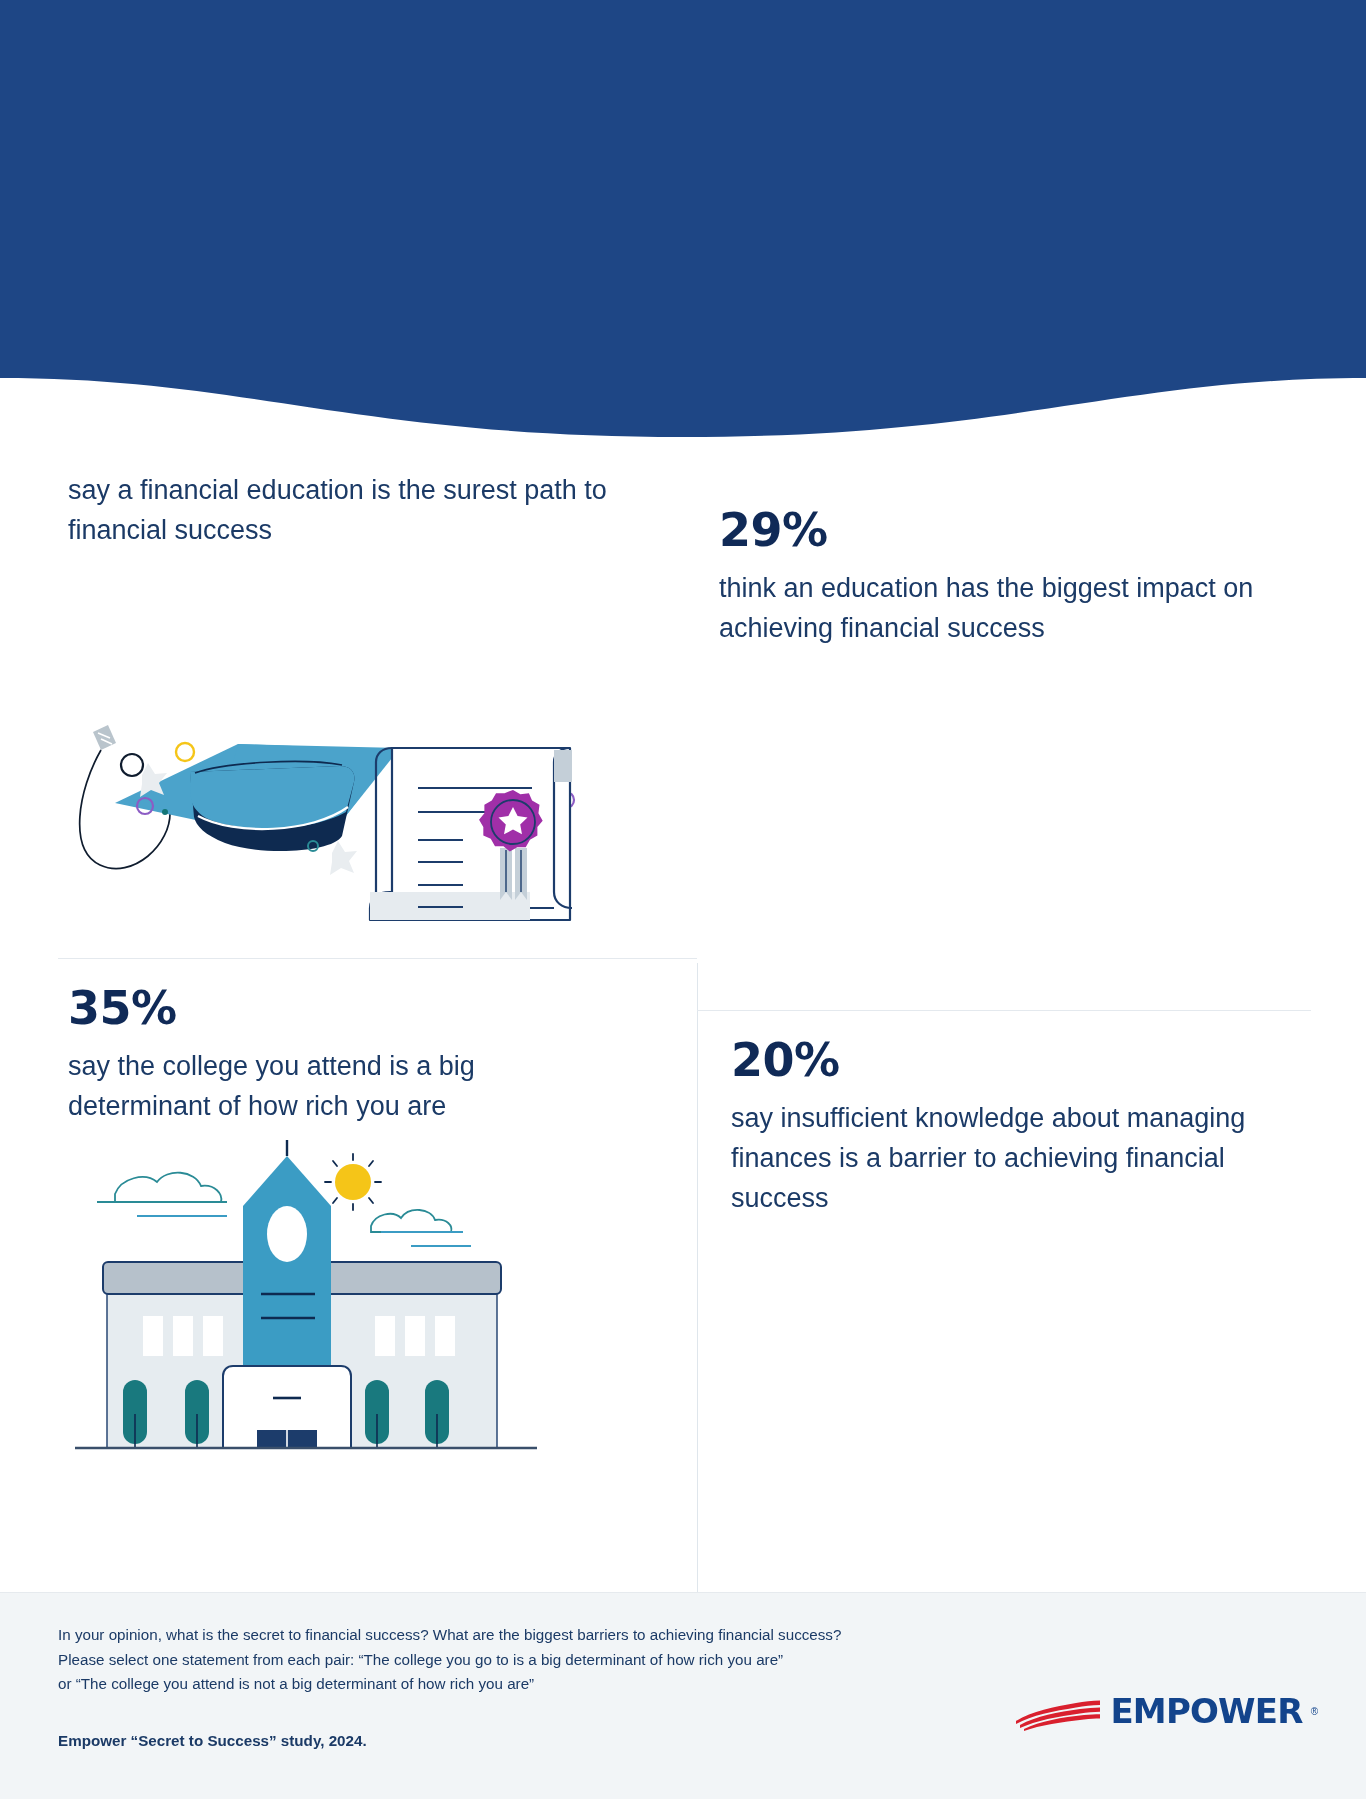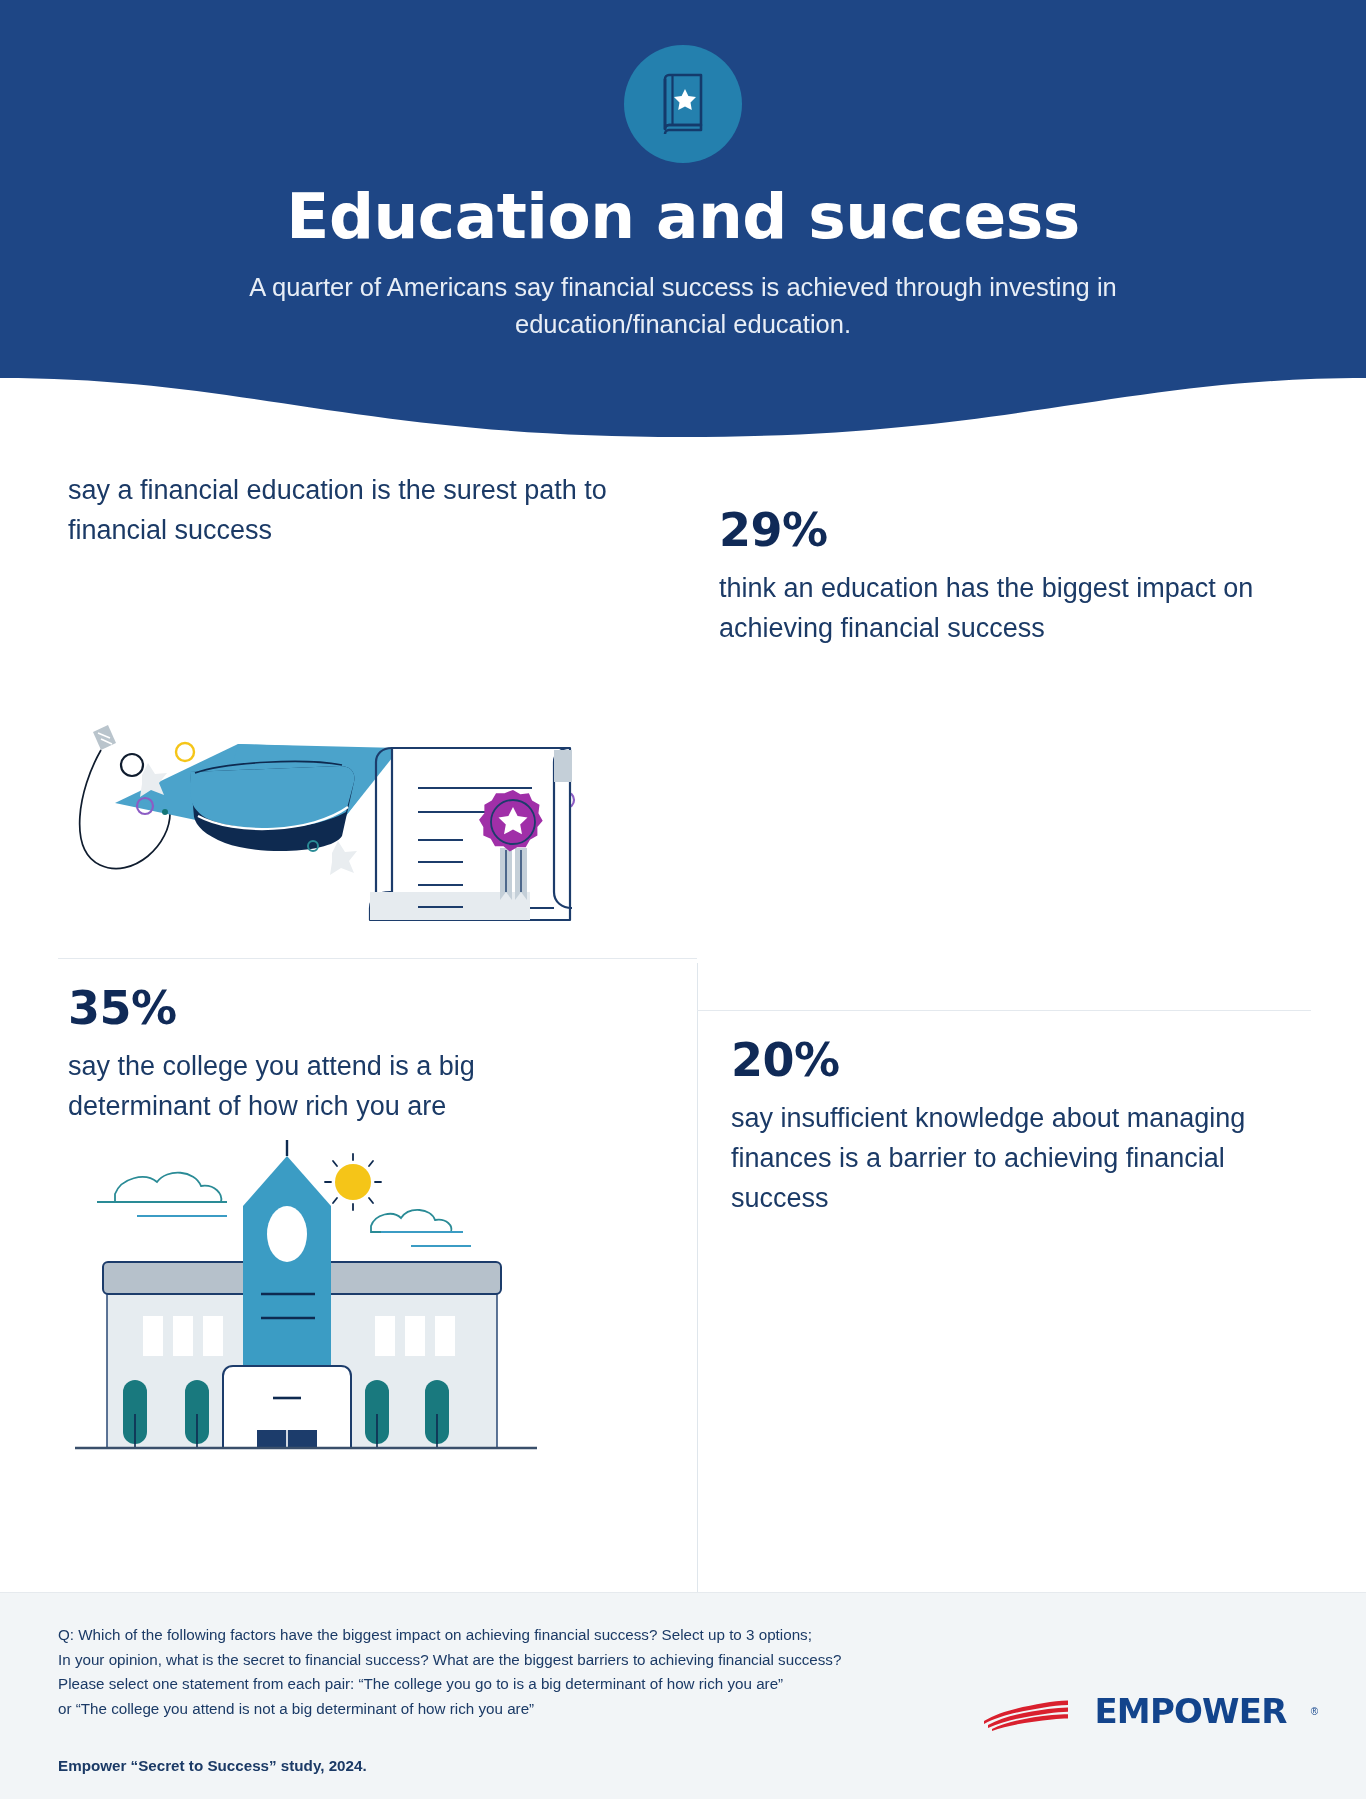--- a/index.html
+++ b/index.html
@@ -159,21 +159,21 @@
     line-height: 1.62;
     font-family: "Liberation Sans", sans-serif;
   }
   .footer-notes p.bold { font-weight: 700; margin-top: 32px; }
   .footer-logo {
     position: absolute;
     right: 48px;
     top: 98px;
     display: flex;
     align-items: center;
-    gap: 24px;
+    gap: 8px;
   }
   .logo-word {
     color: #13448C;
     font-size: 34px;
     font-weight: 700;
     letter-spacing: -0.8px;
     font-family: "DejaVu Sans", "Liberation Sans", sans-serif;
   }
   .logo-tm {
     color: #13448C;
@@ -185,32 +185,20 @@
 </head>
 <body>
 
 <div class="page">
 
   <div class="header">
     <svg class="header-bg" viewBox="0 0 1366 470" preserveAspectRatio="none">
       <path d="M0,0 H1366 V378 C1120,378 1010,437 683,437 C356,437 246,378 0,378 Z" fill="#1E4685"></path>
     </svg>
 
-    <div class="header-inner">
-      <div class="badge-circle">
-        <svg width="56" height="62" viewBox="0 0 56 62">
-          <path d="M10 6 C10 3.8 11.8 2 14 2 H46 V52 H14 C11.8 52 10 53.8 10 56 Z" fill="#2480AE" stroke="#143A6B" stroke-width="2.6" stroke-linejoin="round"></path>
-          <path d="M10 6 V56 C10 53.8 11.8 52 14 52 H46 V57 H14 C11.8 57 10 58.8 10 61" fill="none" stroke="#143A6B" stroke-width="2.6" stroke-linejoin="round"></path>
-          <line x1="17.5" y1="3" x2="17.5" y2="52" stroke="#143A6B" stroke-width="2.2"></line>
-          <path d="M30 16 L33.4 22.9 L41 24 L35.5 29.4 L36.8 37 L30 33.4 L23.2 37 L24.5 29.4 L19 24 L26.6 22.9 Z" fill="#FFFFFF"></path>
-        </svg>
-      </div>
-      <h1 class="page-title">Education and success</h1>
-      <p class="page-subtitle">A quarter of Americans say financial success is achieved through investing in education/financial education.</p>
-    </div>
   </div>
 
   <div class="grid">
 
     <div class="vdivider"></div>
     <div class="hdiv-left"></div>
     <div class="hdiv-right"></div>
 
     <div class="cell cell-36">
       <div class="stat-text">
@@ -349,21 +337,20 @@
       <div class="stat-text">
         <div class="stat-number">20%</div>
         <div class="stat-desc">say insufficient knowledge about managing finances is a barrier to achieving financial success</div>
       </div>
 
     </div>
   </div>
 
   <div class="footer">
     <div class="footer-notes">
-      <p>Q: Which of the following factors have the biggest impact on achieving financial success? Select up to 3 options;</p>
       <p>In your opinion, what is the secret to financial success? What are the biggest barriers to achieving financial success?</p>
       <p>Please select one statement from each pair: “The college you go to is a big determinant of how rich you are”</p>
       <p>or “The college you attend is not a big determinant of how rich you are”</p>
       <p class="bold">Empower “Secret to Success” study, 2024.</p>
     </div>
     <div class="footer-logo">
       <svg width="88" height="40" viewBox="0 0 88 40">
         <path d="M2 30 C18 20 40 16 62 12 C70 10.6 78 10 86 9.6 L86 14 C78 14.4 70 15 62 16.4 C40 20 18 24 2 33 Z" fill="#D9202E"></path>
         <path d="M6 34 C22 25 44 21 66 18 C73 17 80 16.6 86 16.4 L86 20.8 C80 21 73 21.4 66 22.4 C44 25.4 22 29.4 6 37 Z" fill="#D9202E"></path>
         <path d="M10 38 C26 30 48 26.4 70 24 C76 23.4 81 23.2 86 23.2 L86 27.6 C81 27.6 76 27.8 70 28.4 C48 30.8 26 34 10 40 Z" fill="#D9202E"></path>

